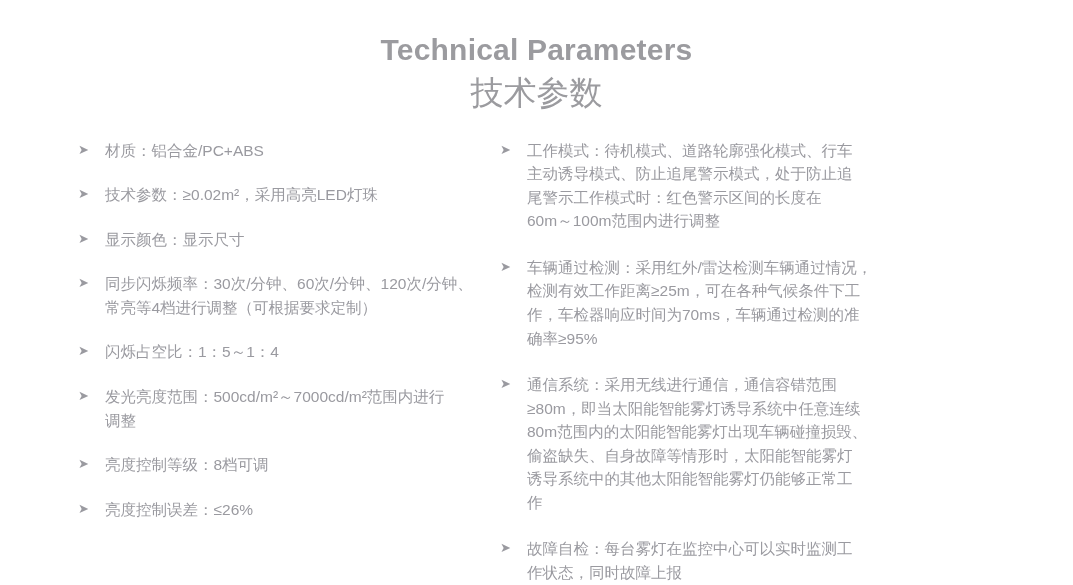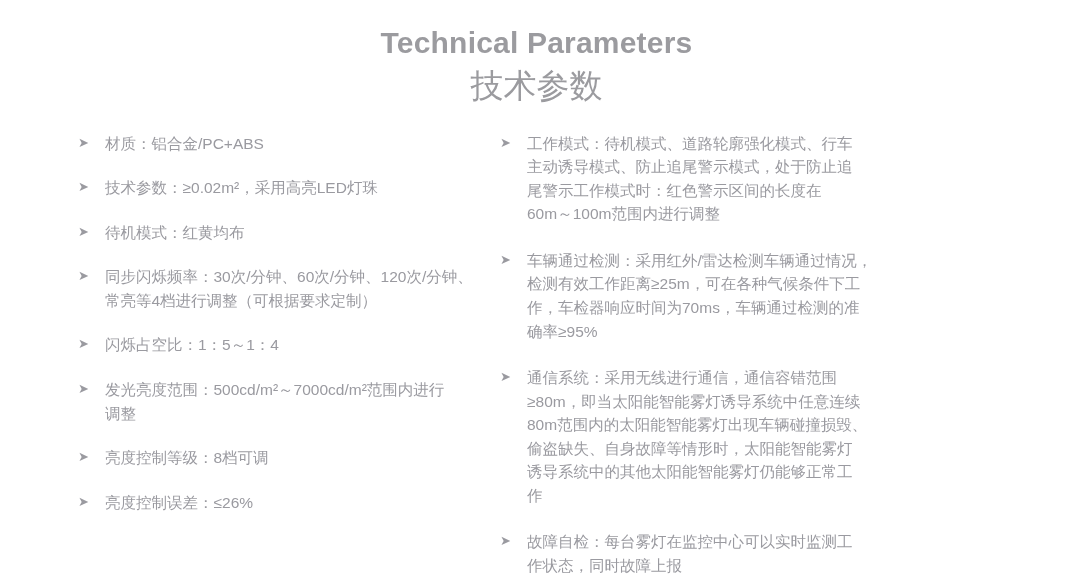--- a/index.html
+++ b/index.html
@@ -19,20 +19,21 @@
     position: relative;
     width: 1073px;
     height: 585px;
     background: #ffffff;
   }
 
   
   .header {
     text-align: center;
     padding-top: 26px;
+    margin-top: 7px;
   }
   .title-en {
     font-size: 30px;
     font-weight: bold;
     color: #9b9b9f;
     letter-spacing: 0.2px;
     line-height: 1.15;
     margin: 0;
   }
   .title-cn {
@@ -114,21 +115,21 @@
         <li class="bullet-item">
           <span class="bullet-mark">➤</span>
           <span class="bullet-text">材质：铝合金/PC+ABS</span>
         </li>
         <li class="bullet-item">
           <span class="bullet-mark">➤</span>
           <span class="bullet-text">技术参数：≥0.02m²，采用高亮LED灯珠</span>
         </li>
         <li class="bullet-item">
           <span class="bullet-mark">➤</span>
-          <span class="bullet-text">待机模式：红黄均布</span>
+          <span class="bullet-text">显示颜色：显示尺寸</span>
         </li>
         <li class="bullet-item">
           <span class="bullet-mark">➤</span>
           <span class="bullet-text">同步闪烁频率：30次/分钟、60次/分钟、120次/分钟、
 常亮等4档进行调整（可根据要求定制）</span>
         </li>
         <li class="bullet-item">
           <span class="bullet-mark">➤</span>
           <span class="bullet-text">闪烁占空比：1：5～1：4</span>
         </li>

